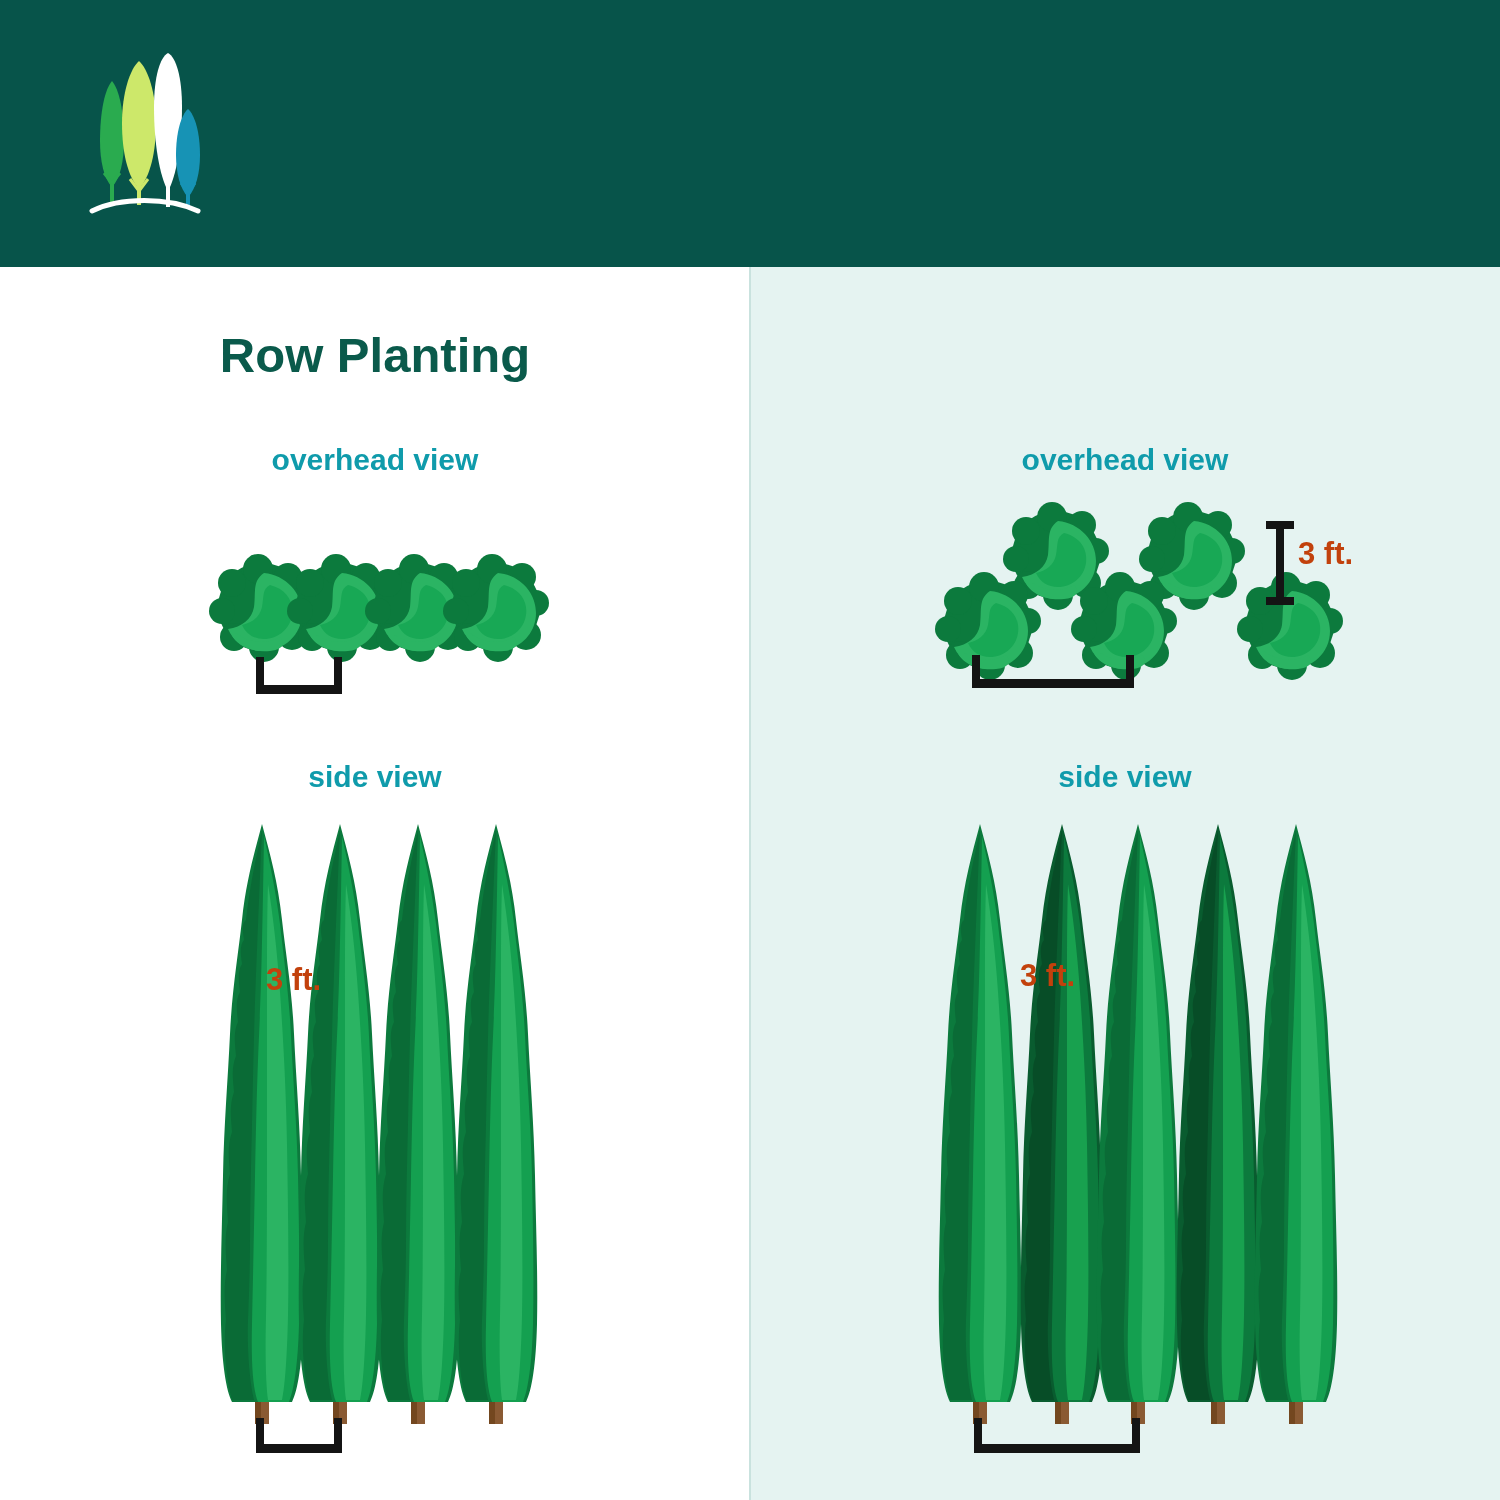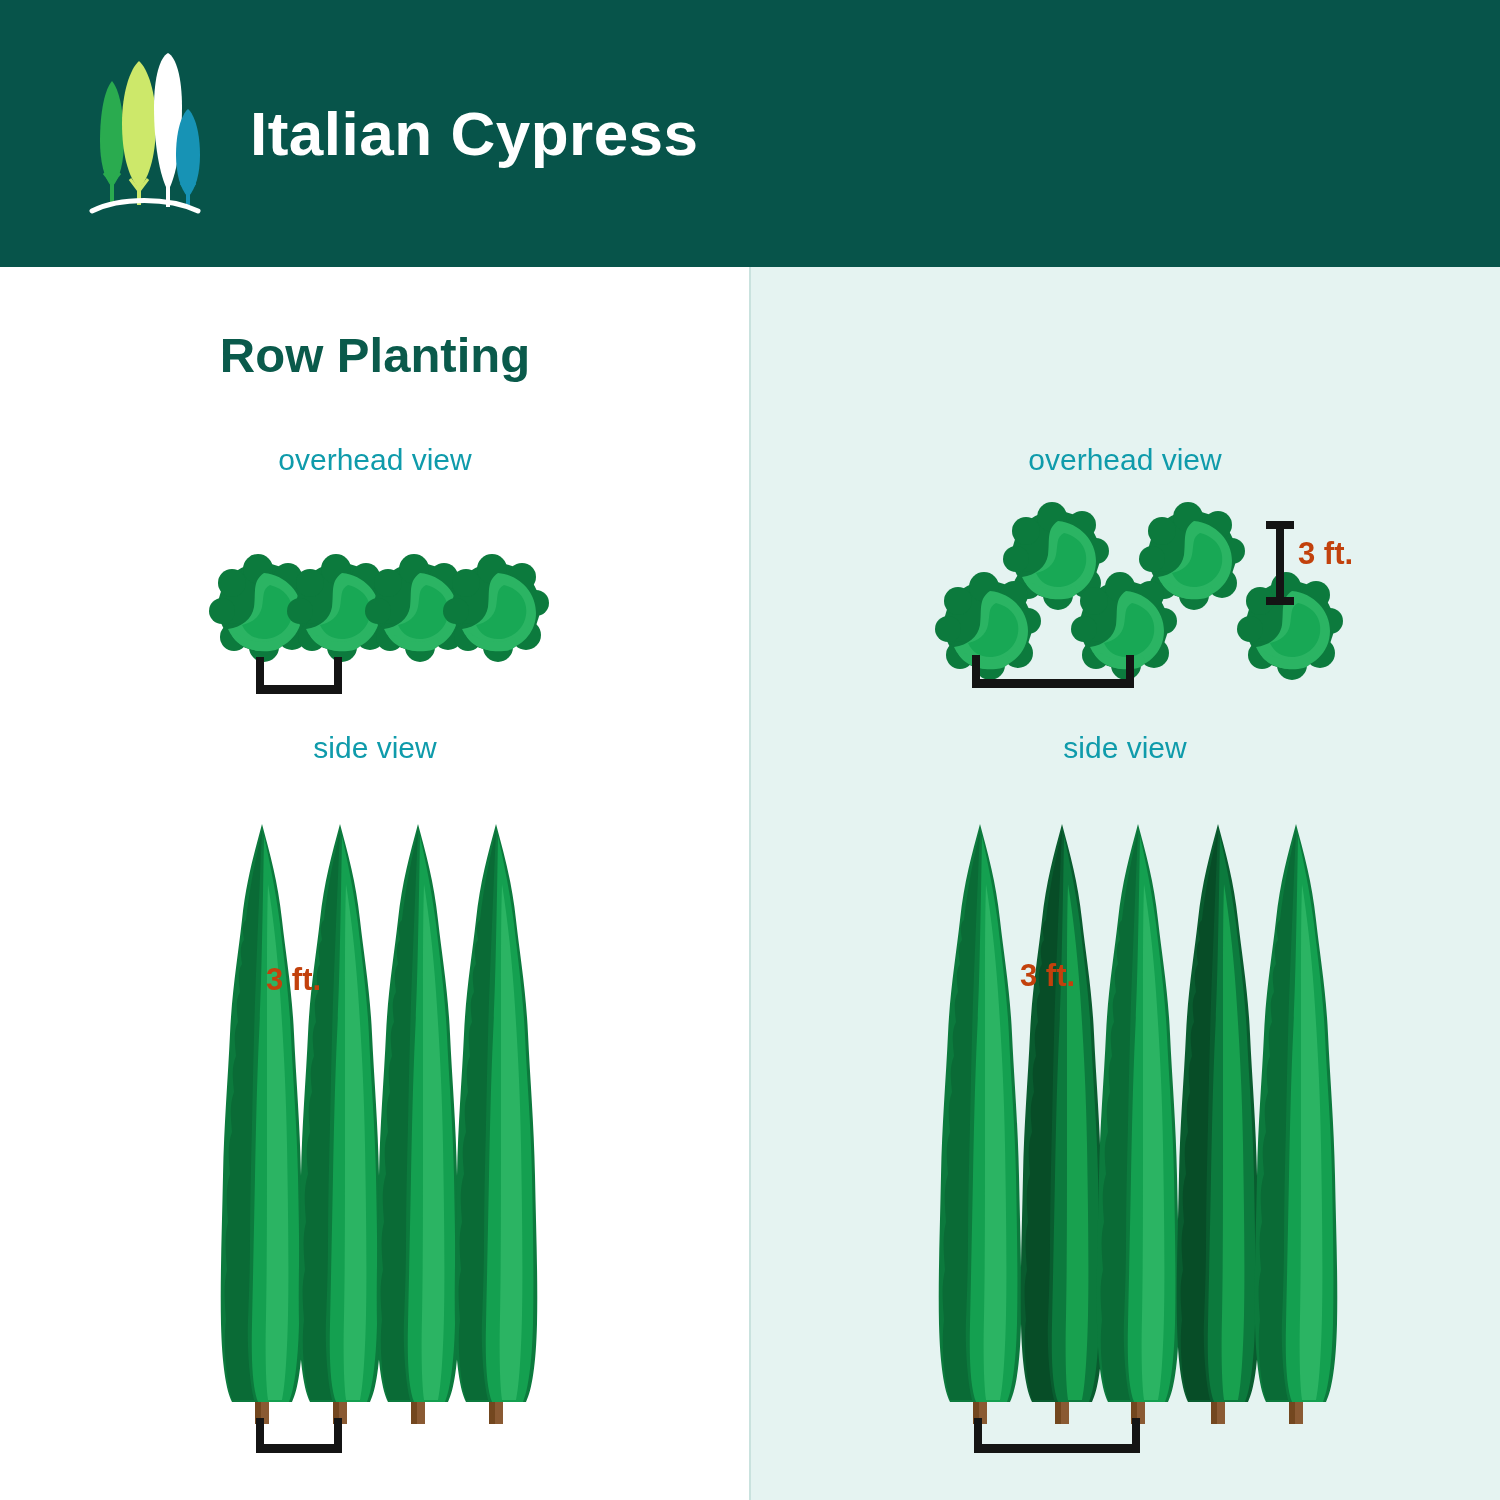--- a/index.html
+++ b/index.html
@@ -40,25 +40,25 @@
     background:#c9e2de;
   }
 
   .panel-title{
     position:absolute;top:64px;width:100%;text-align:center;
     color:#0a5a4b;font-size:49px;font-weight:bold;line-height:1;
     font-family:"Liberation Sans", sans-serif;
   }
   .view-label{
     position:absolute;width:100%;text-align:center;
-    color:#0f9bab;font-size:30px;font-weight:400;line-height:1;
+    color:#0f9bab;font-size:30px;font-weight:700;line-height:1;
     font-family:"Liberation Sans", sans-serif;
   }
   .view-overhead{top:178px;}
-  .view-side{top:466px;}
+  .view-side{top:495px;}
 
   .stage{position:absolute;left:0;top:0;width:750px;height:1233px;}
   .stage svg{display:block;}
 
   .meas-text{
     position:absolute;
     color:#c2410c;font-size:31px;font-weight:bold;line-height:1;
     font-family:"Liberation Sans", sans-serif;
     white-space:nowrap;
   }
@@ -81,21 +81,20 @@
 
       <path d="M76 56 C76 26 82 6 90 2 C98 6 104 26 104 56 C104 94 98 126 90 140 C82 126 76 94 76 56 Z" fill="#ffffff"></path>
       <rect x="88" y="126" width="4" height="30" fill="#ffffff"></rect>
 
       <path d="M98 104 C98 82 103 64 110 58 C117 64 122 82 122 104 C122 122 118 138 110 146 C102 138 98 122 98 104 Z" fill="#1793b5"></path>
       <rect x="108" y="130" width="4" height="24" fill="#1793b5"></rect>
       <path d="M110 142 L103 132 M110 142 L117 132" stroke="#1793b5" stroke-width="3" fill="none"></path>
 
       <path d="M14 160 C42 146 90 146 120 160" stroke="#ffffff" stroke-width="5" fill="none" stroke-linecap="round"></path>
     </svg>
-    <div class="header-title">Italian Cypress</div>
   </div>
 
   <div class="panels">
 
     <div class="panel panel-left">
       <div class="panel-title">Row Planting</div>
       <div class="view-label view-overhead">overhead view</div>
       <div class="view-label view-side">side view</div>
 
       <div class="stage">

